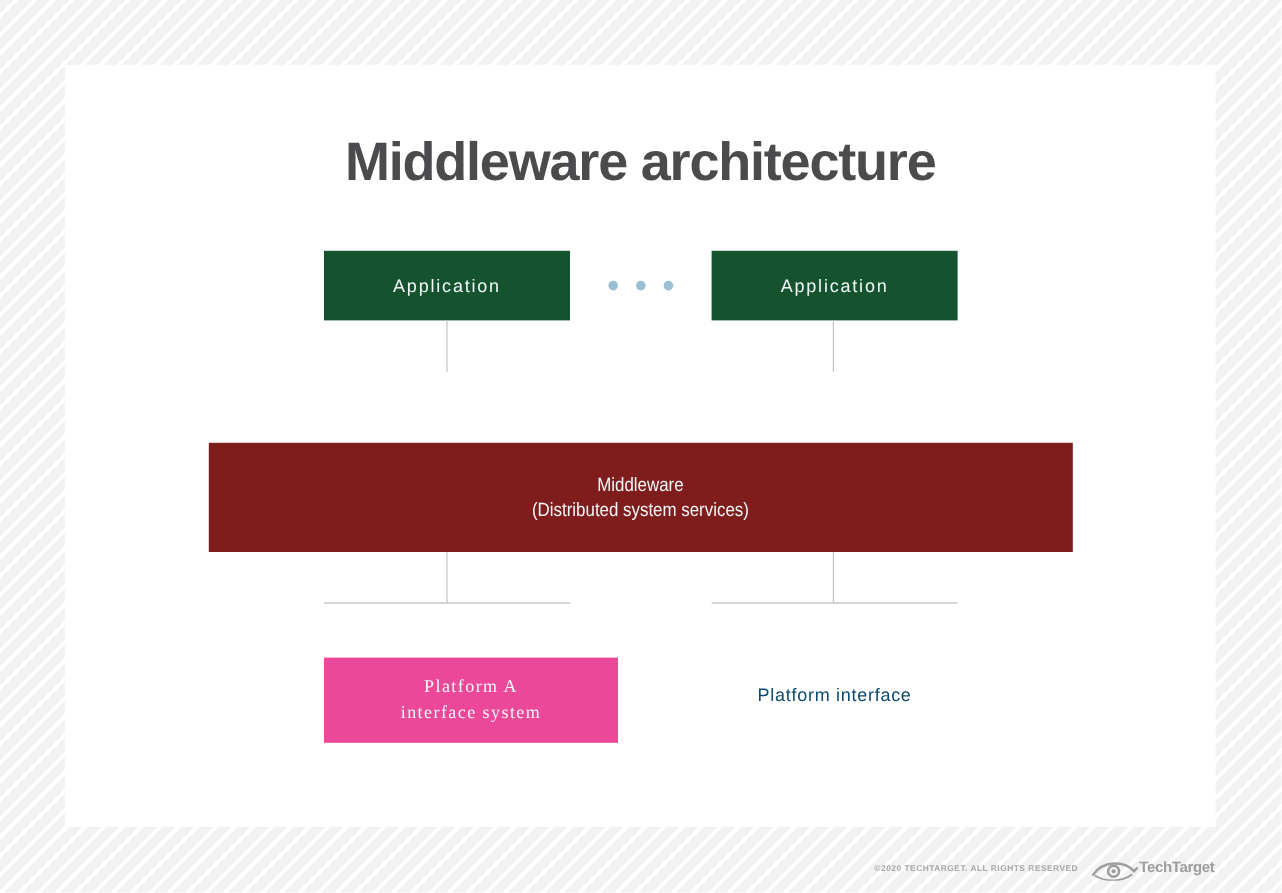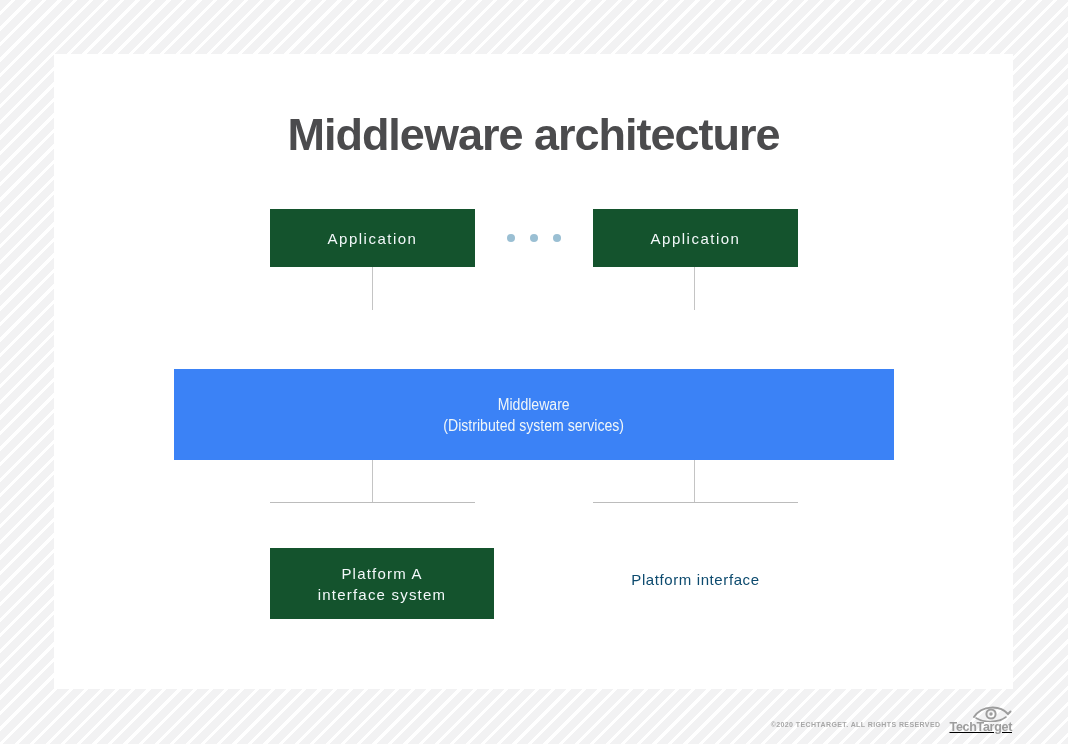--- a/index.html
+++ b/index.html
@@ -39,48 +39,48 @@
   .hline { position:absolute; height:1px; background:#bcbcbc; }
   .hl-left  { left:216px; top:448px; width:205px; }
   .hl-right { left:539px; top:448px; width:205px; }
   .apis-bar {
     position:absolute; left:120px; top:256px; width:720px; height:59px;
     background:#9abfd3; color:#f3f8fa;
     display:flex; align-items:center; justify-content:center; font-size:16px;
   }
   .mw-bar {
     position:absolute; left:120px; top:315px; width:720px; height:91px;
-    background:#3b82f6; color:#f0f6f8;
+    background:#7f1d1d; color:#f0f6f8;
     display:flex; align-items:center; justify-content:center;
     font-size:16px; line-height:21px; text-align:center;
   }
   .condensed { display:inline-block; transform:scaleX(0.88); white-space:nowrap; }
   .mw-text span { display:block; white-space:nowrap; }
   .pi-label {
     position:absolute; width:205px; text-align:center;
     font-size:15px; letter-spacing:0.6px; color:#0c4a6e; top:517px;
   }
   .pi-left  { left:216px; }
   .pi-right { left:539px; }
   .plat-box {
-    position:absolute; left:216px; top:494px; width:224px; height:71px;
-    background:#14532d; color:#f3f8fa;
+    position:absolute; left:216px; top:494px; width:245px; height:71px;
+    background:#ec4899; color:#f3f8fa;
     display:flex; align-items:center; justify-content:center;
-    font-size:15px; letter-spacing:1.2px; line-height:21px; text-align:center;
+    font-size:15px; letter-spacing:1.2px; line-height:21px; text-align:center;font-family:Liberation Serif, serif;
   }
   .plat-box span { display:block; }
   .footer {
     position:absolute; right:56px; top:698px; height:36px;
     display:flex; align-items:flex-end; gap:9px;
   }
   .copyright {
     font-size:7px; font-weight:700; letter-spacing:0.4px;
     color:#a8a8a8; padding-bottom:6px; white-space:nowrap;
   }
-  .logo { display:flex; flex-direction:column; align-items:flex-end;text-decoration:underline; }
+  .logo { display:flex; flex-direction:row; align-items:center; }
   .logo svg { display:block; }
   .brand {
     font-size:12.5px; font-weight:700; color:#9d9d9d; letter-spacing:-0.3px;
     margin-top:-2px;
   }
 </style>
 </head>
 <body>
 
 <div class="page">

